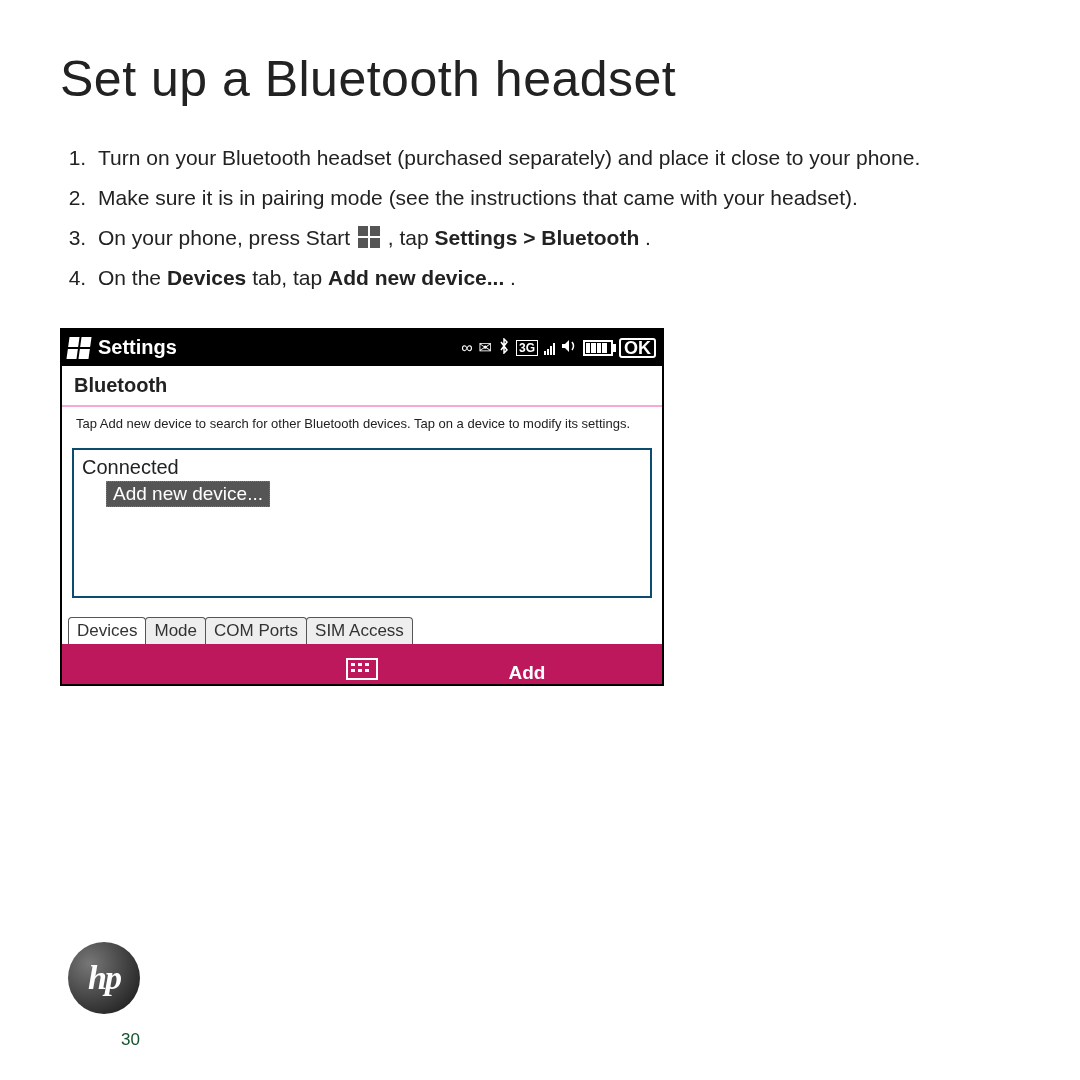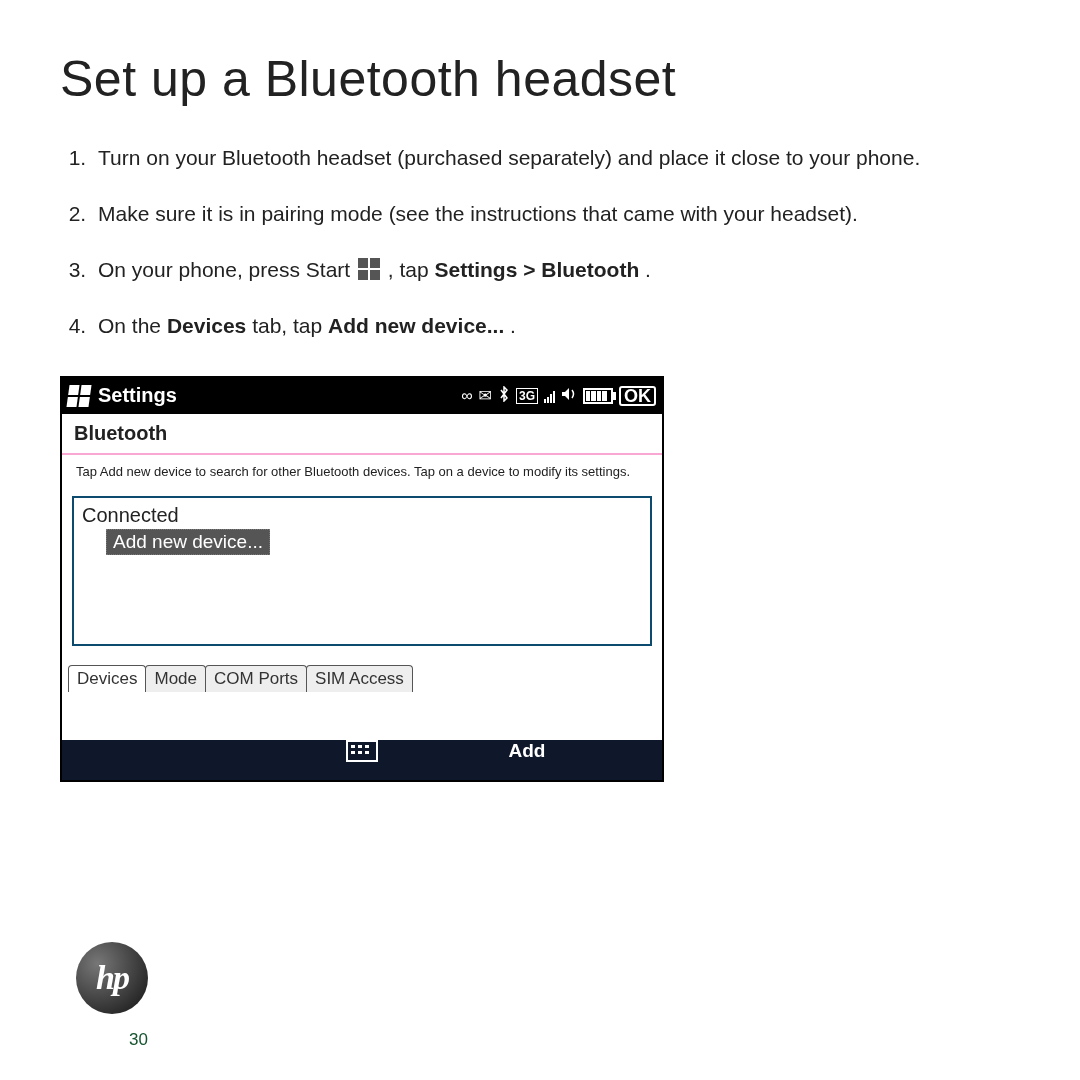--- a/index.html
+++ b/index.html
@@ -24,21 +24,21 @@
     margin: 10px 0 30px 0;
     letter-spacing: 0.5px;
   }
   ol.steps {
     margin: 0 0 30px 0;
     padding-left: 32px;
     font-size: 21px;
     font-weight: 300;
     line-height: 1.9;
   }
-  ol.steps li { padding-left: 6px; margin-top: 16px; }
+  ol.steps li { padding-left: 6px; }
   .bold { font-weight: 700; }
 
   
   .start-icon {
     display: inline-block;
     width: 22px;
     height: 22px;
     vertical-align: -3px;
     background: #555;
     position: relative;
@@ -162,26 +162,25 @@
     margin-right: -1px;
     background: #eee;
     color: #333;
   }
   .tab.active {
     background: #fff;
     font-weight: 400;
     position: relative;
   }
   .softbar {
-    background: #0f172a;
+    background: #be185d;
     color: #fff;
     height: 40px;
     display: flex;
-    align-items: flex-start;
-    margin-top: 48px;
+    align-items: flex-end;
   }
   .softbar .left, .softbar .right { flex: 1; text-align: center; font-weight: 700; font-size: 19px; }
   .softbar .mid { width: 60px; text-align: center; }
   .kbd-icon {
     display: inline-block;
     width: 28px; height: 18px;
     border: 2px solid #fff;
     position: relative;
   }
   .kbd-icon::before{
@@ -190,21 +189,21 @@
       linear-gradient(#fff 0 0),linear-gradient(#fff 0 0),linear-gradient(#fff 0 0),
       linear-gradient(#fff 0 0),linear-gradient(#fff 0 0),linear-gradient(#fff 0 0);
     background-size: 4px 3px;
     background-position: 0 0, 7px 0, 14px 0, 0 6px, 7px 6px, 14px 6px;
     background-repeat: no-repeat;
   }
 
   
   .footer {
     position: absolute;
-    left: 76px;
+    left: 68px;
     bottom: 30px;
   }
   .hp-logo {
     width: 72px; height: 72px; border-radius: 50%;
     background: radial-gradient(circle at 30% 30%, #777, #111);
     display: flex; align-items: center; justify-content: center;
     margin-bottom: 16px;
   }
   .hp-logo span {
     font-style: italic;

